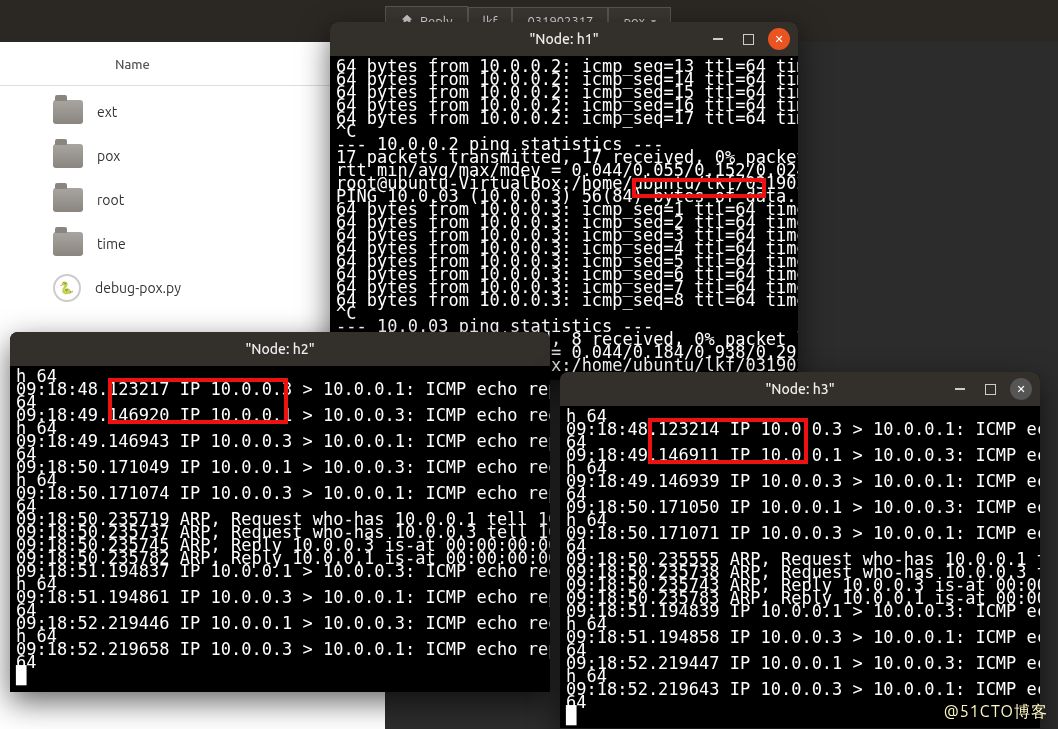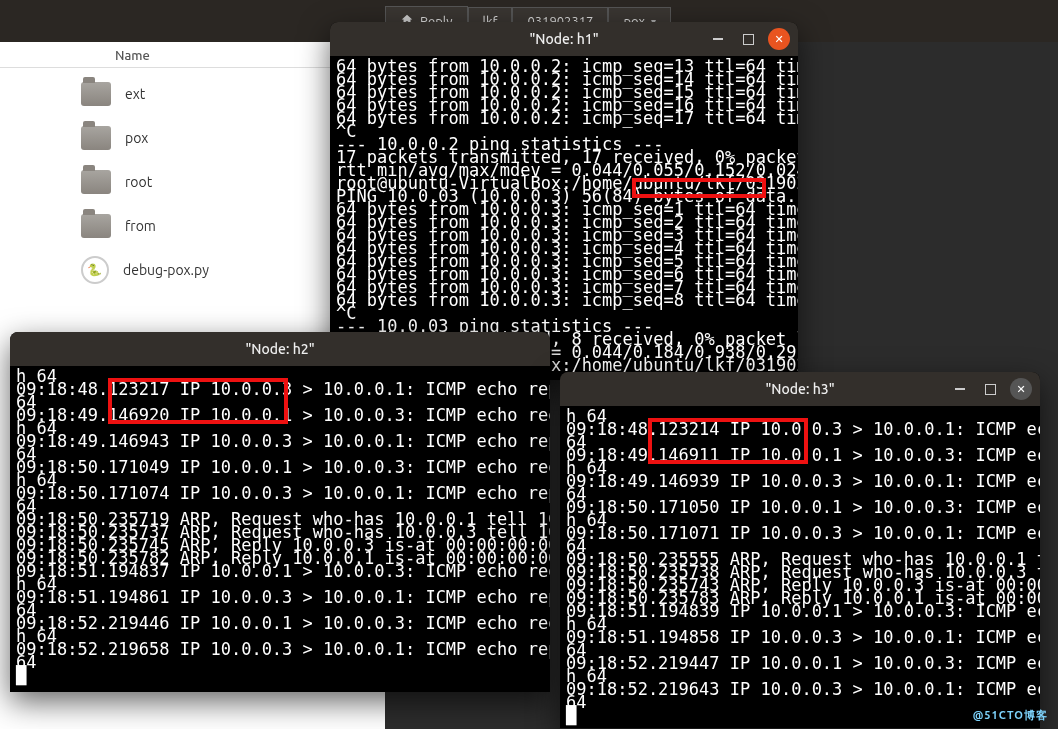--- a/index.html
+++ b/index.html
@@ -34,28 +34,28 @@
     top: 42px; left: 0;
     width: 385px; height: 687px;
     background: #fff;
   }
   .filepane .sidebar-frag {
     position: absolute; left: -55px; top: 150px;
     width: 70px; color: #aaa; font-size: 13px;
     line-height: 30px;
   }
   .filepane .hdr {
-    height: 26px; border-bottom: 1px solid #ddd;
+    height: 44px; border-bottom: 1px solid #ddd;
     padding-left: 115px; display: flex; align-items: center;
     color: #555; font-size: 13px; font-weight: 500;
   }
   .filelist { padding-top: 4px; }
   .filerow {
     display: flex; align-items: center;
-    height: 44px; padding-left: 81px;
+    height: 44px; padding-left: 53px;
     gap: 14px;
   }
   .folder-icon {
     width: 30px; height: 24px;
     background: linear-gradient(#a8a5a0,#8a857f);
     border-radius: 3px; position: relative;
   }
   .folder-icon:before {
     content:""; position:absolute; top:-5px; left:2px;
     width:12px; height:6px; background:#8a857f;
@@ -109,21 +109,21 @@
   }
 
   
   .redbox {
     position: absolute; border: 4px solid #e11;
     pointer-events: none;
   }
 
   .watermark {
     position:absolute; right:10px; bottom:6px;
-    color:#7dd3fc; font-size:11px; letter-spacing:1px;font-weight:bold;
+    color:#fef9c3; font-size:16px; letter-spacing:1px;
   }
 </style>
 </head>
 <body>
 
 <div class="crumb-bar">
   <div class="crumb">
     <span><svg viewBox="0 0 24 24">
           <path fill="#ccc" d="M12 3l9 8h-3v9h-4v-6h-4v6H6v-9H3z"></path>
         </svg></span>
@@ -155,21 +155,21 @@
     <div class="filerow">
       <span class="folder-icon"></span>
       <span class="fname">pox</span>
     </div>
     <div class="filerow">
       <span class="folder-icon"></span>
       <span class="fname">root</span>
     </div>
     <div class="filerow">
       <span class="folder-icon"></span>
-      <span class="fname">from</span>
+      <span class="fname">time</span>
     </div>
     <div class="filerow">
       <span class="py-icon">
           <span>🐍</span>
         </span>
       <span class="fname">debug-pox.py</span>
     </div>
   </div>
 </div>
 

